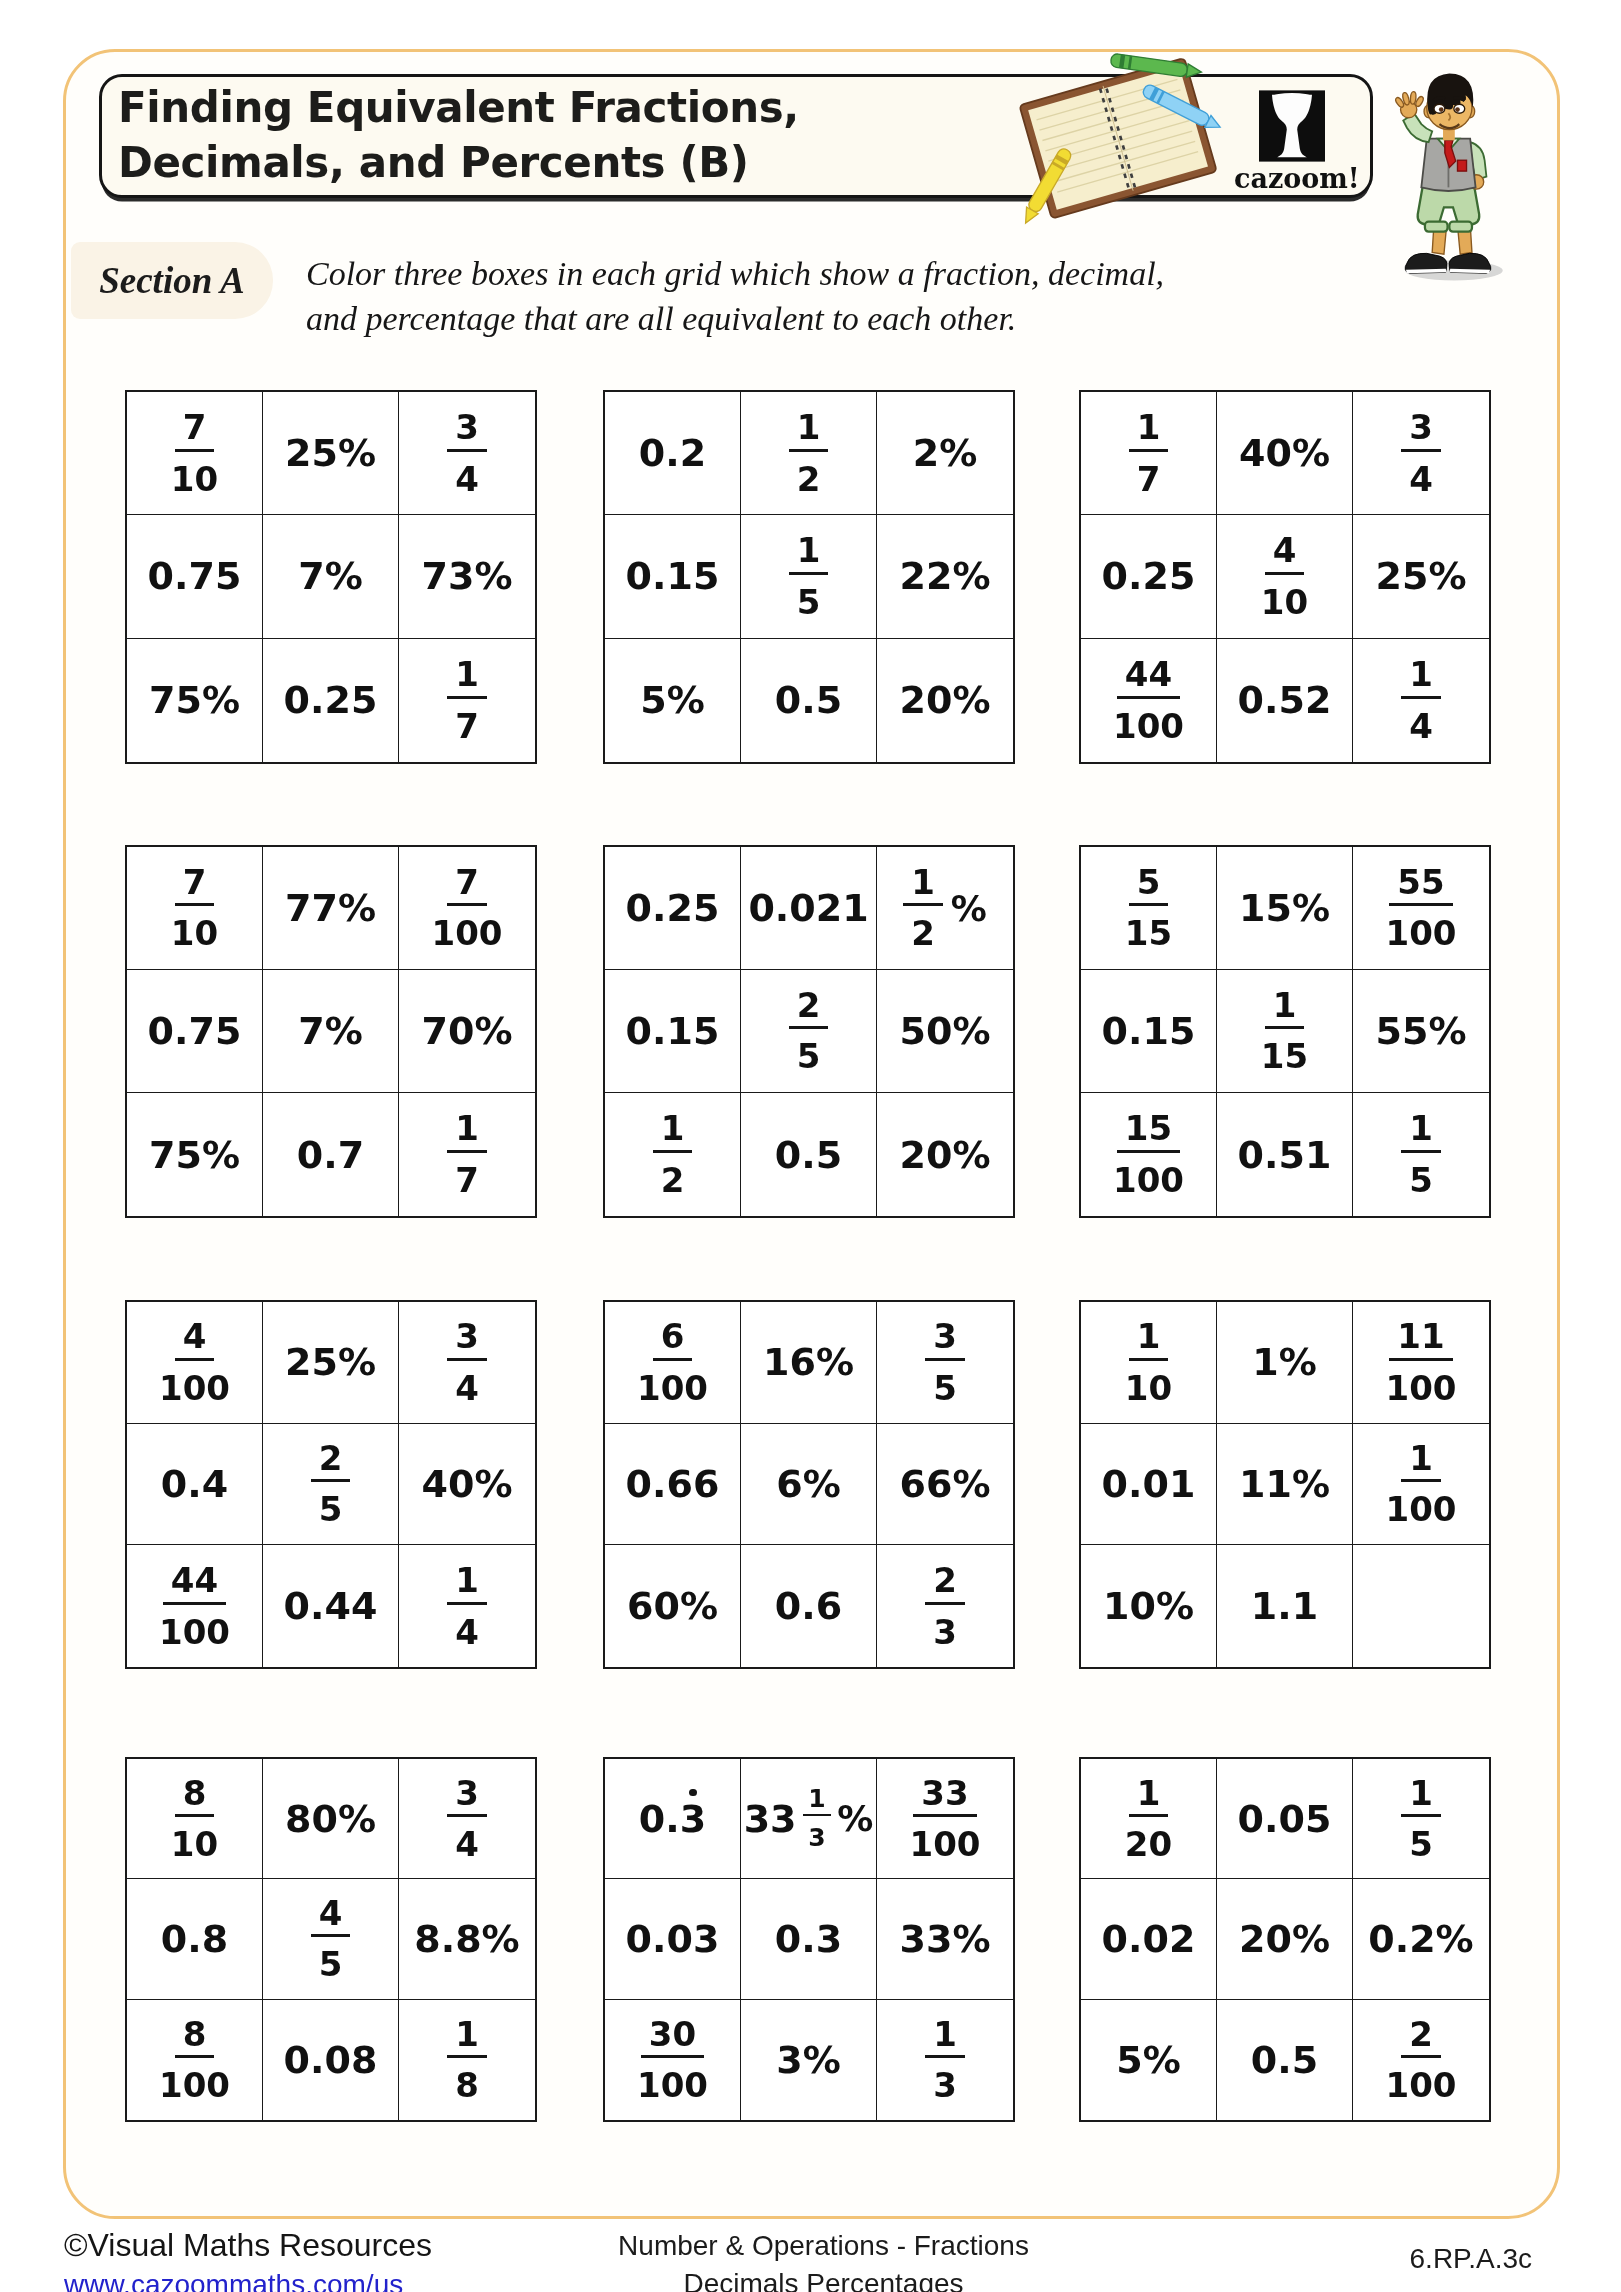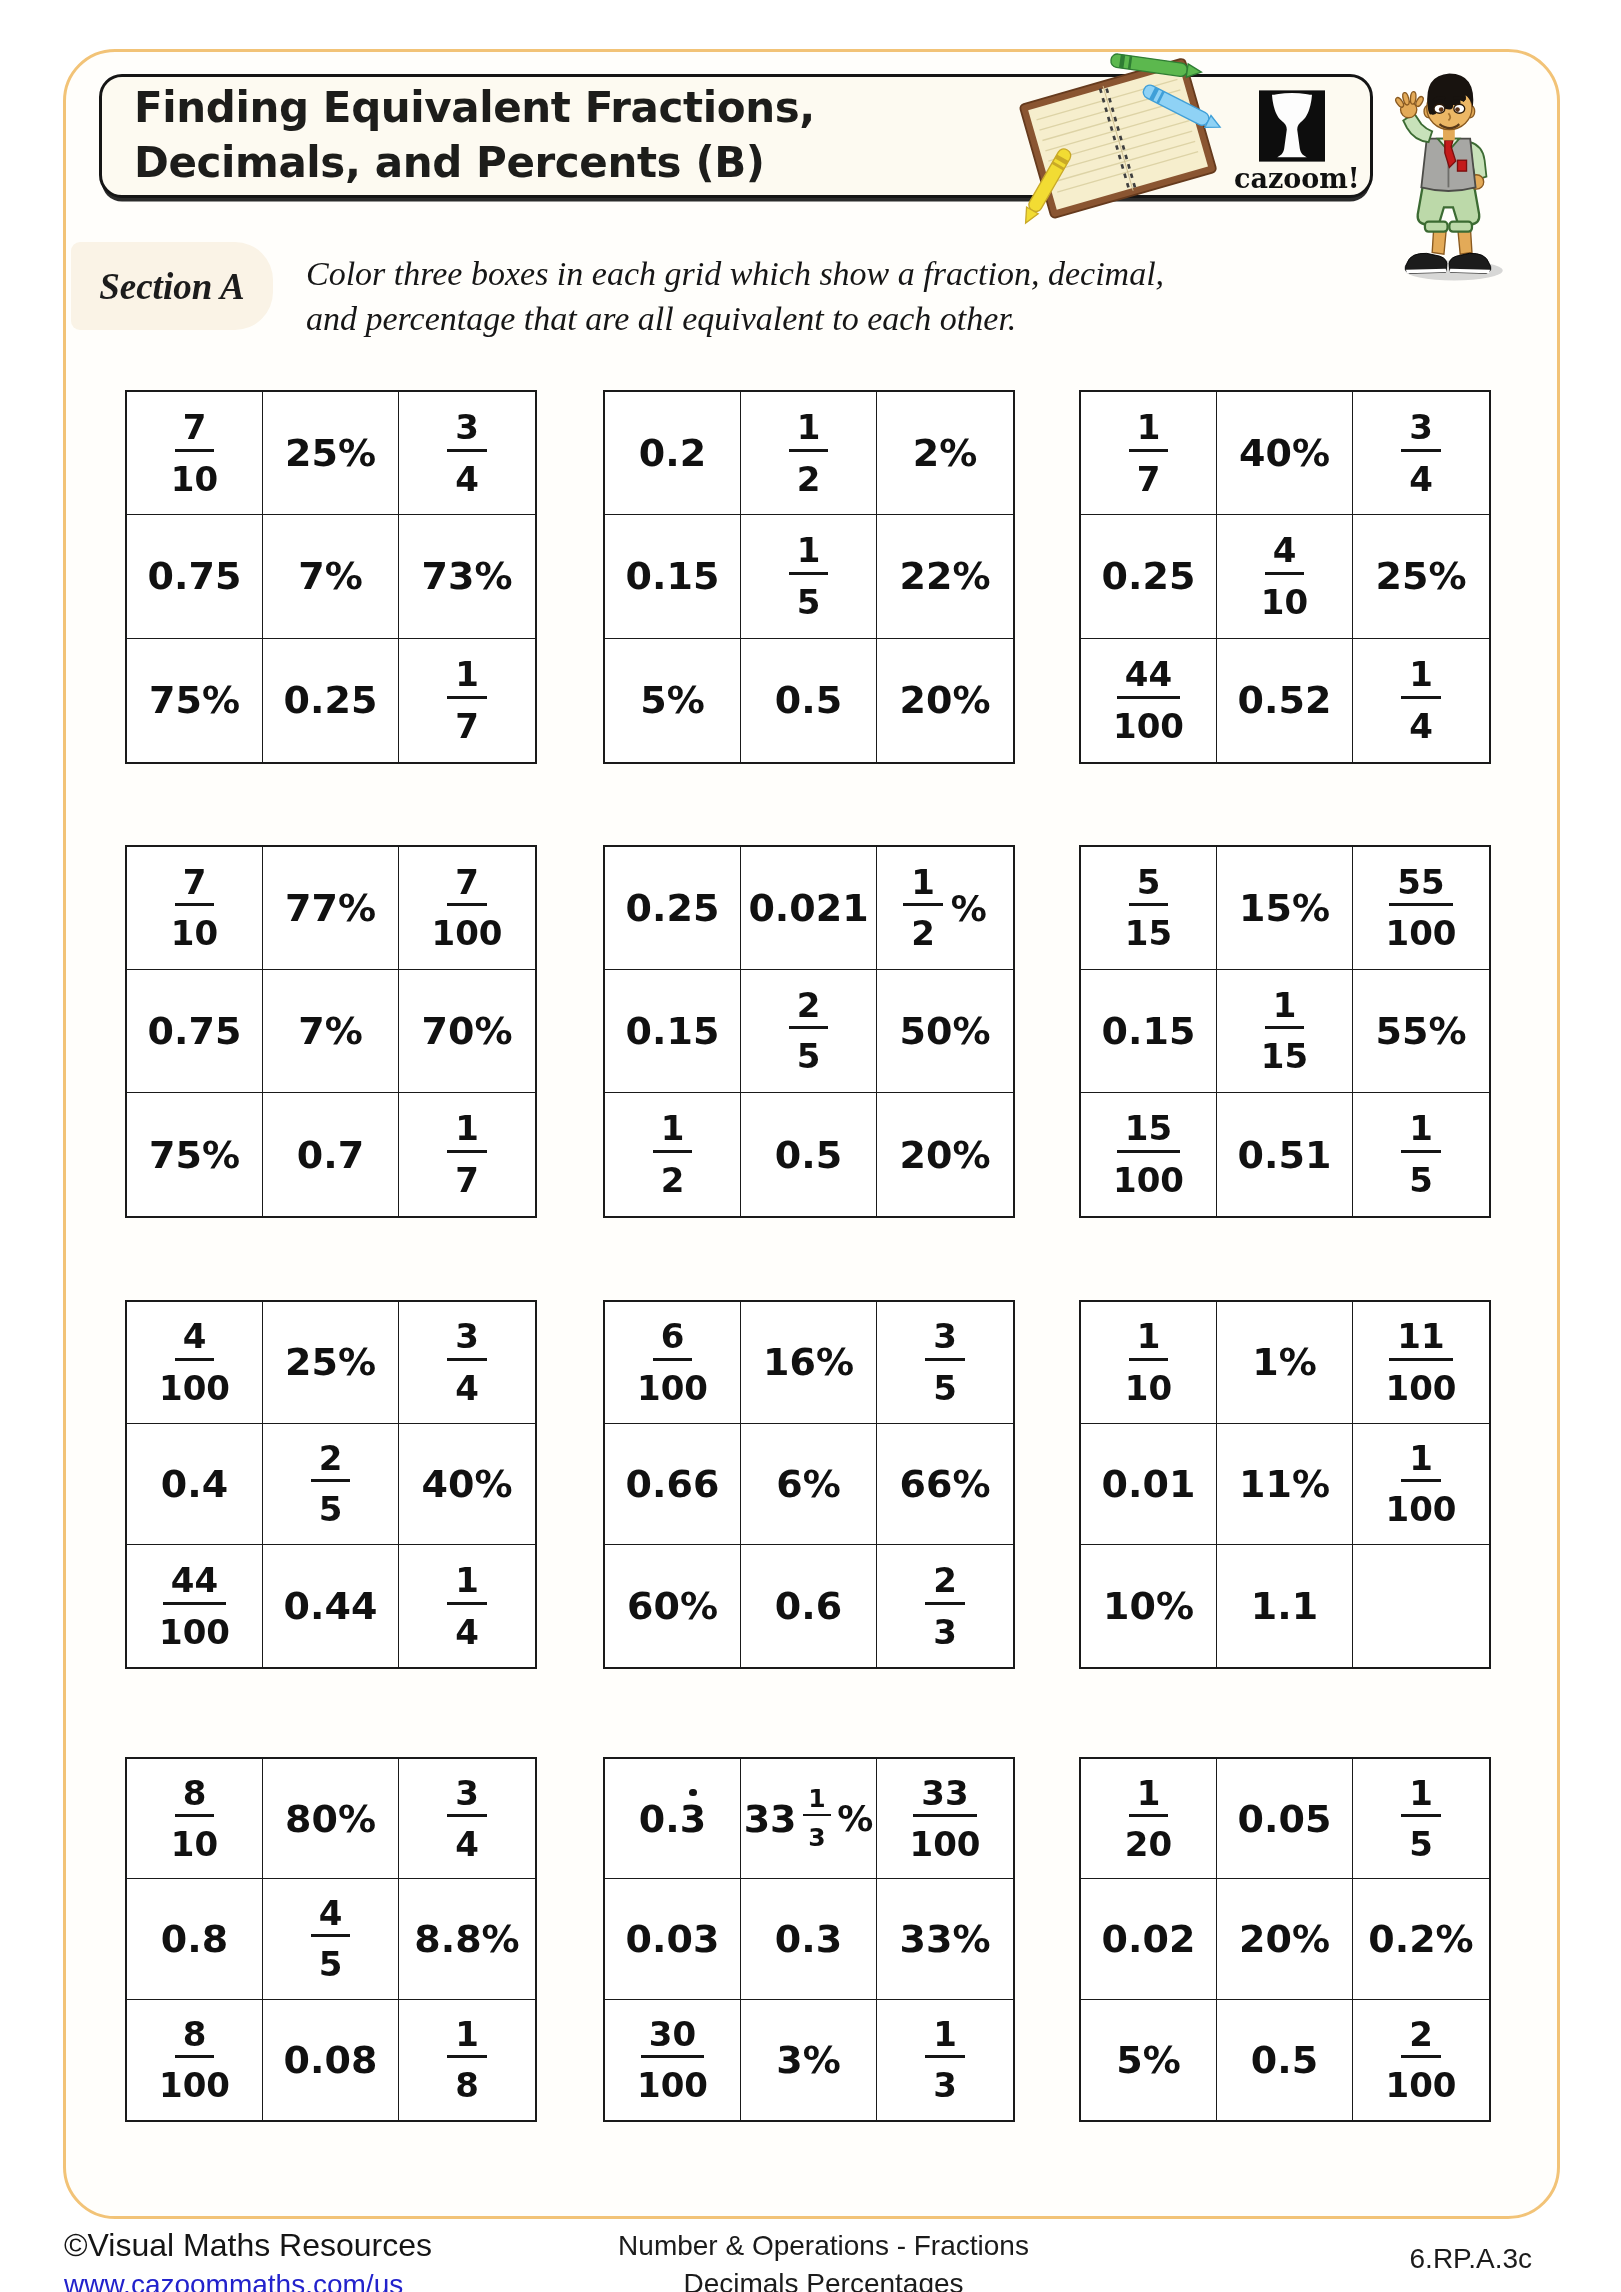--- a/index.html
+++ b/index.html
@@ -13,30 +13,30 @@
   body{background:#fff;font-family:"DejaVu Sans","Liberation Sans",sans-serif;}
   .page{position:relative;width:1622px;height:2293px;background:#fff;overflow:hidden}
   .frame{position:absolute;left:63px;top:49px;width:1497px;height:2170px;
          border:3.6px solid var(--page-border);border-radius:52px;background:#fffefb}
   svg{overflow:visible}
 
   
   .title-box{position:absolute;left:99px;top:74px;width:1274px;height:124px;
      background:var(--title-box-bg);border:3.6px solid #151515;border-radius:23px;
      box-shadow:0 6.3px 0 -2.7px #2b2b2b;z-index:1;
-     display:flex;flex-direction:column;justify-content:center;padding-left:32px}
+     display:flex;flex-direction:column;justify-content:center;padding-left:16px}
   .title-line{font-size:42px;font-weight:700;color:#1d1d1b;line-height:1.3;letter-spacing:-0.4px}
   .notebook{position:absolute;left:1014px;top:47px;width:219px;height:179px;z-index:6}
   .logo{position:absolute;left:1234px;top:90px;width:116px;z-index:7;text-align:center}
   .logo-mark{width:66px;height:72px;display:block;margin:0 auto}
   .logo-text{font-family:"DejaVu Serif","Liberation Serif",serif;font-weight:700;font-size:27px;color:#111;margin-top:1px}
   .boy{position:absolute;left:1386px;top:59px;width:124px;height:226px;z-index:6}
 
   
-  .section-badge{position:absolute;left:71px;top:242px;width:202px;height:88px;
+  .section-badge{position:absolute;left:71px;top:242px;width:202px;height:77px;
      background:var(--section-bg);border-radius:9px 38px 38px 9px;
      display:flex;align-items:center;justify-content:center;z-index:0}
   .section-label{font-family:"Liberation Serif","DejaVu Serif",serif;font-style:italic;font-weight:700;
      font-size:37px;color:#1c1c1c}
   .instruction{position:absolute;left:306px;top:251px;width:1003px;z-index:1}
   .instruction div{font-family:"Liberation Serif","DejaVu Serif",serif;font-style:italic;
      font-size:34px;color:#161616;line-height:45px}
 
   
   .grid{position:absolute;width:412px;background:#fff;border:2.7px solid var(--grid-line);

